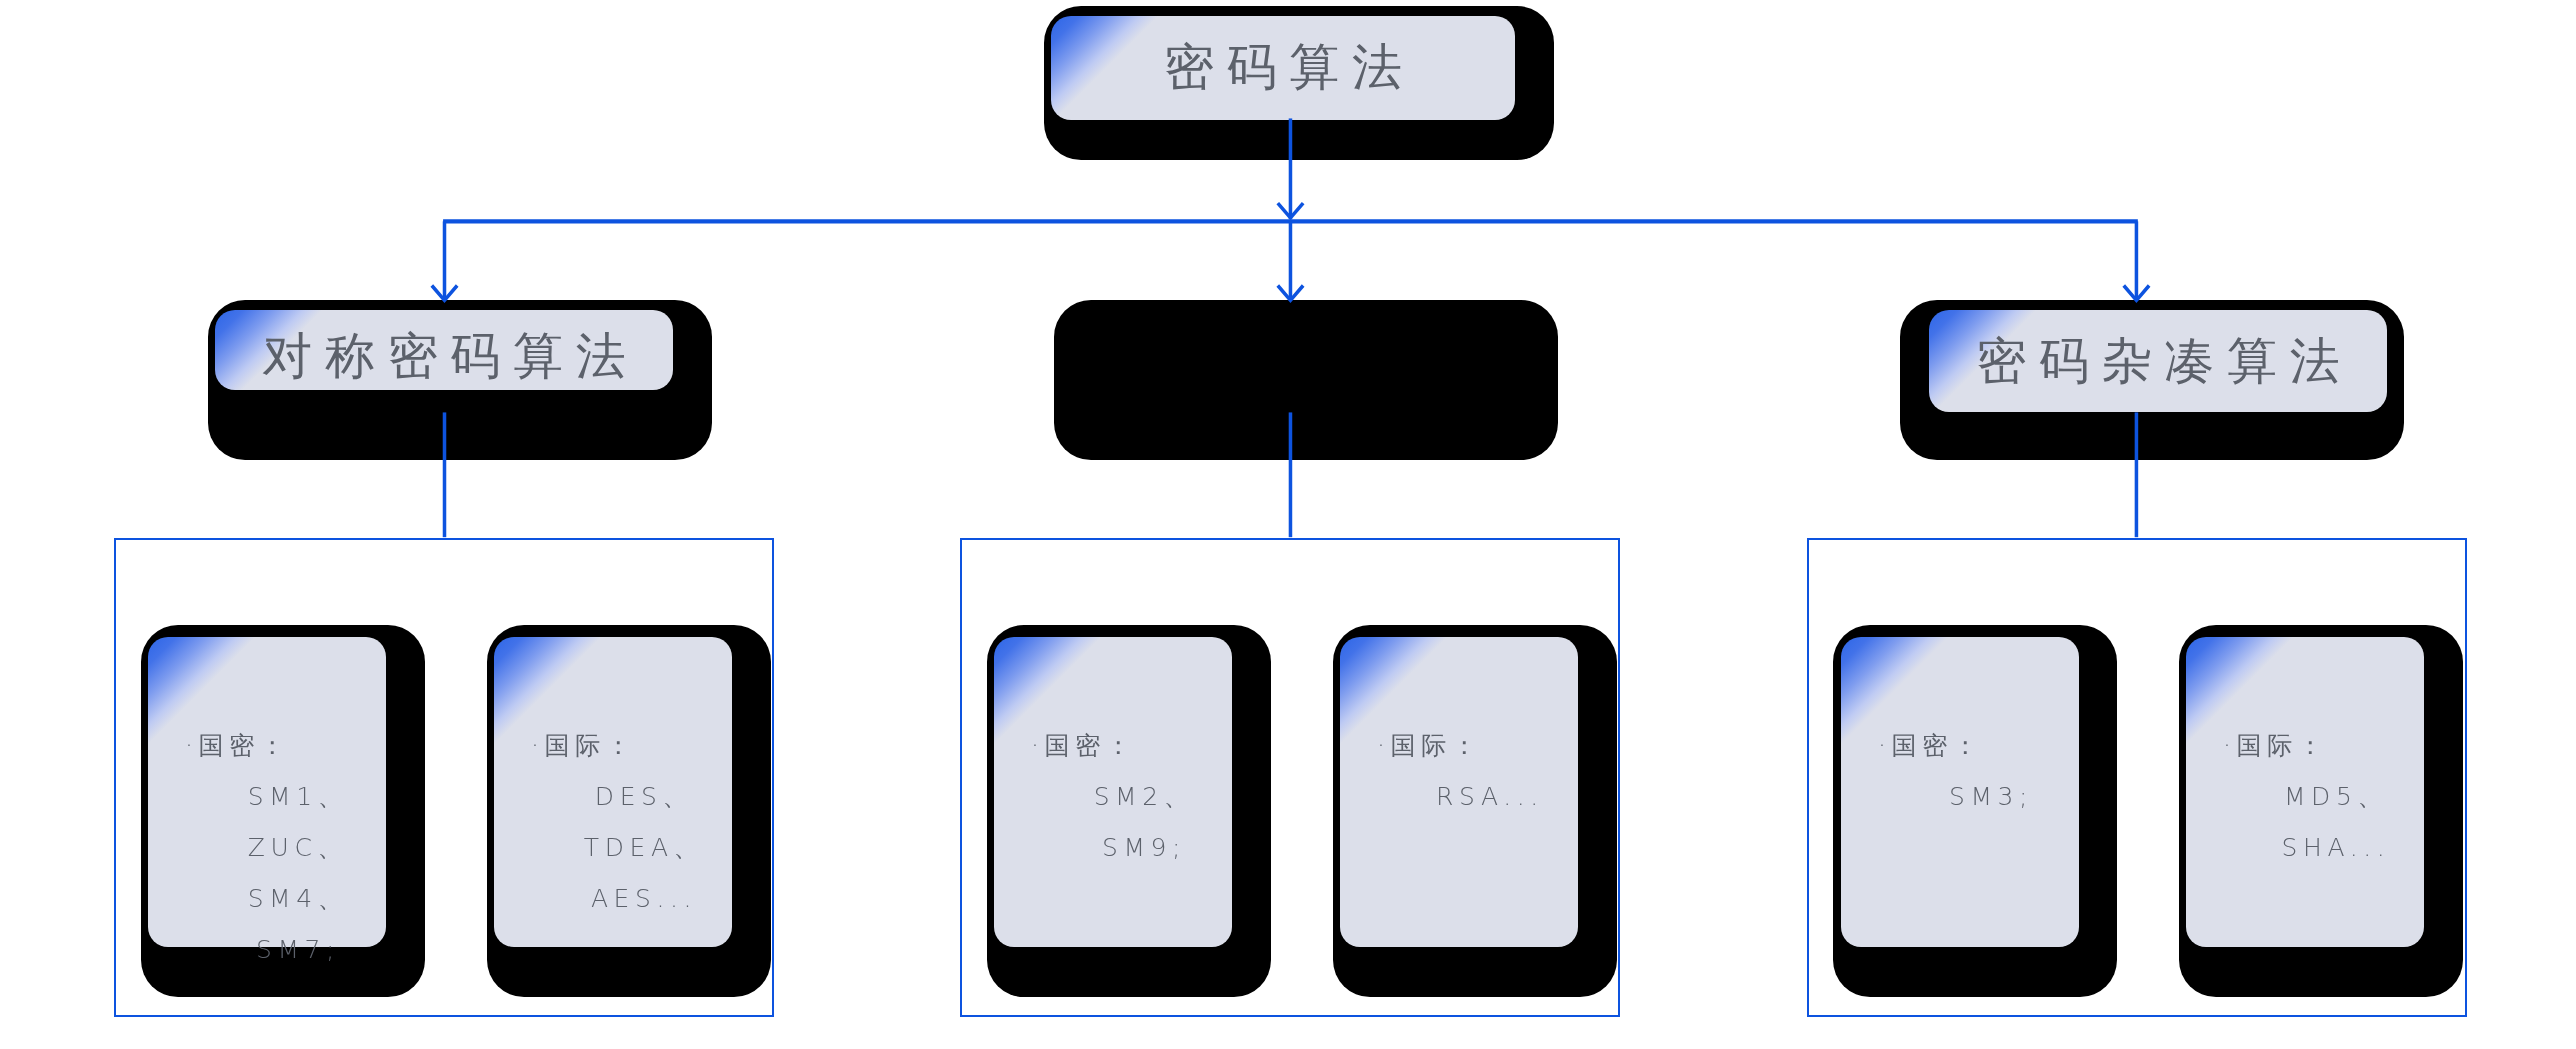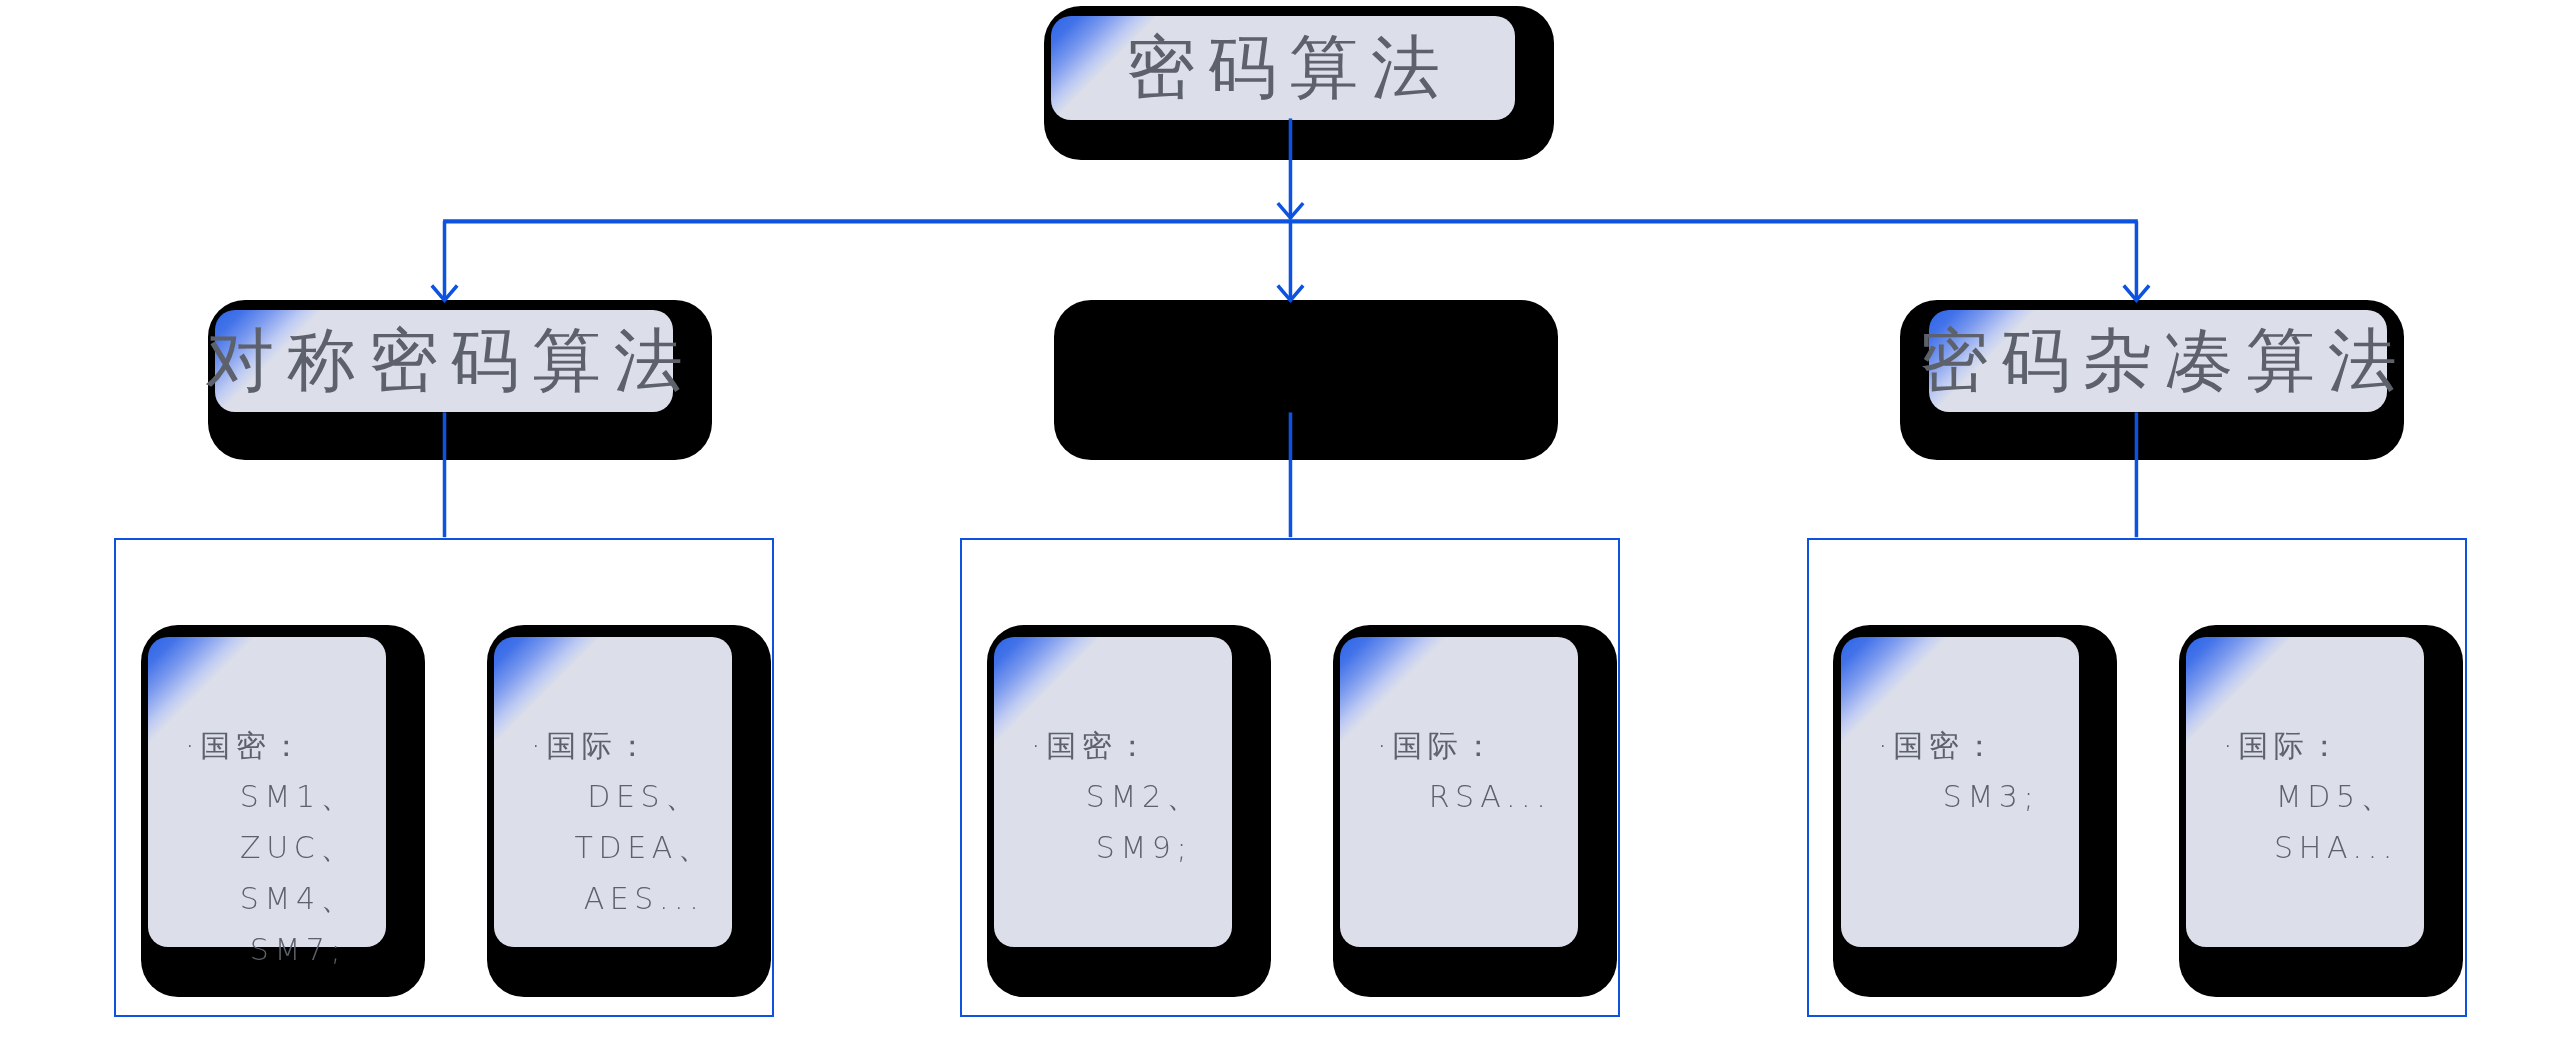--- a/index.html
+++ b/index.html
@@ -35,34 +35,34 @@
     color: var(--text);
   }
 
   
   .title-face {
     display: flex;
     align-items: center;
     justify-content: center;
   }
   .title-label {
-    font-size: 69px;
+    font-size: 50px;
     font-weight: 300;
     letter-spacing: 12.7px;
     padding-left: 12.7px; 
     white-space: nowrap;
   }
 
   
   .root-shadow { left: 1044px; top: 5.6px;   width: 510px; height: 154px; }
   .root-face   { left: 1051px; top: 15.5px;  width: 464px; height: 104px; }
 
   
   .b0-shadow { left: 208px;  top: 300px; width: 504px; height: 160px; }
-  .b0-face   { left: 215px;  top: 310px; width: 458px; height: 102px; }
+  .b0-face   { left: 215px;  top: 310px; width: 458px; height: 80px; align-items: flex-end; }
   .b1-shadow { left: 1054px; top: 300px; width: 504px; height: 160px; }
   .b1-face   { left: 1061px; top: 310px; width: 458px; height: 102px; }
   .b2-shadow { left: 1900px; top: 300px; width: 504px; height: 160px; }
   .b2-face   { left: 1907px; top: 310px; width: 458px; height: 102px; margin-left: 22px; }
 
   
   .group {
     position: absolute;
     top: 538px;
     width: 660px;
@@ -84,21 +84,21 @@
   .c1a-shadow { left: 987px; } .c1a-face { left: 994px; }
   .c1b-shadow { left: 1333px; } .c1b-face { left: 1340px; }
   .c2a-shadow { left: 1833px; } .c2a-face { left: 1841px; }
   .c2b-shadow { left: 2179px; } .c2b-face { left: 2186px; }
 
   .card-text {
     position: absolute;
     left: 37px;
     top: 83px;
     right: 7px;
-    font-size: 30px;
+    font-size: 25px;
     font-weight: 300;
     line-height: 51px;
     letter-spacing: 5.6px;
     white-space: nowrap;
   }
   .card-line + .card-line { padding-left: 32px; text-align: center; }
 
   
   .connectors {
     position: absolute;

